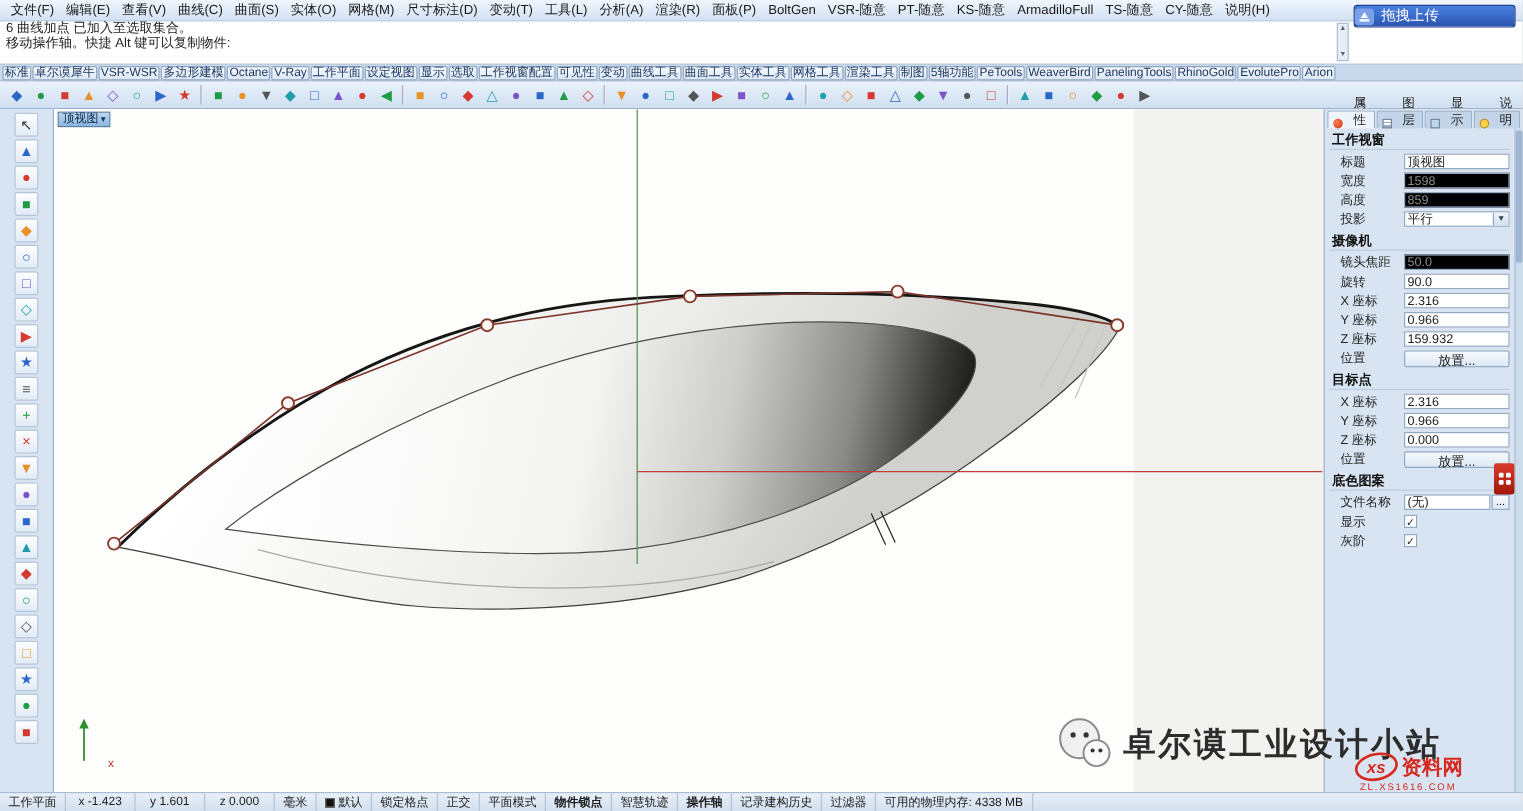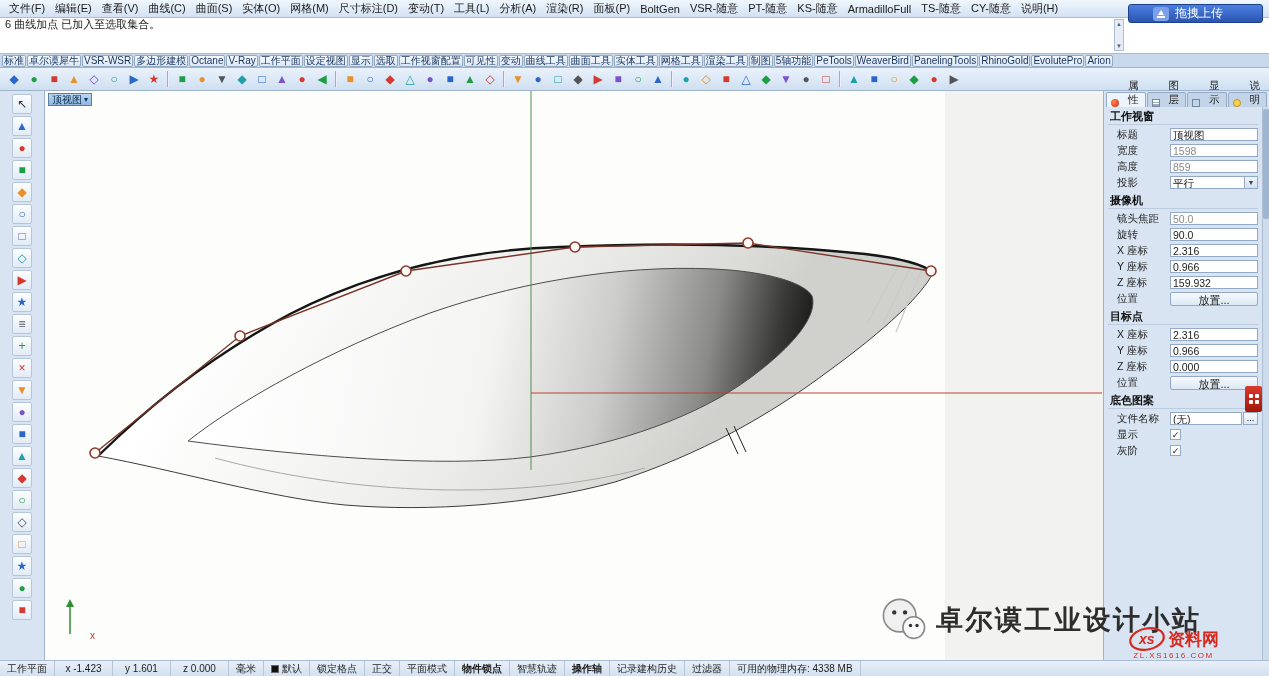--- a/index.html
+++ b/index.html
@@ -67,21 +67,21 @@
   .layers-icon{background:linear-gradient(#fff 25%,#9ab 25%,#9ab 45%,#fff 45%,#fff 70%,#9ab 70%);border:1px solid #789;}
   .display-icon{background:#bcd6ee;border:1px solid #789;}
   .help-icon{background:#ffd24a;border:1px solid #b8941f;border-radius:50%;}
   #panel-body{position:absolute;left:0;top:12px;width:158px;padding:3px 4px 0 4px;}
   .p-sec-title{font-weight:bold;color:#101010;margin:3px 0 2px 0;border-bottom:1px solid #bccbdd;padding-left:2px;}
   .p-row{display:flex;align-items:center;height:15px;margin-bottom:1px;}
   .p-label{width:62px;padding-left:9px;color:#222;font-size:10.5px;white-space:nowrap;overflow:hidden;}
   .p-ctl{flex:1;display:flex;align-items:center;}
   .p-input{flex:1;background:#fff;border:1px solid #93a9c4;height:13px;line-height:12px;
     padding:0 2px;font-size:10.5px;color:#222;overflow:hidden;white-space:nowrap;}
-  .p-input.ro{background:#ffffff;color:#8a8a8a;}
+  .p-input.ro{background:#000000;color:#8a8a8a;}
   .p-select{position:relative;flex:1;background:#fff;border:1px solid #93a9c4;height:13px;
     line-height:12px;font-size:10.5px;padding:0 14px 0 2px;overflow:hidden;}
   .p-select::after{content:"▼";position:absolute;right:0;top:0;width:12px;height:12px;
     background:linear-gradient(#eef4fb,#cfdeee);border-left:1px solid #93a9c4;font-size:7px;
     line-height:12px;text-align:center;color:#345;}
   .p-btn{width:100%;height:14px;font-size:11px;background:linear-gradient(#f7fafd,#dce8f4);
     border:1px solid #93a9c4;border-radius:2px;color:#222;padding:0;}
   .p-dots{width:15px;height:13px;margin-left:1px;font-size:9px;line-height:9px;
     border:1px solid #93a9c4;background:linear-gradient(#f7fafd,#dce8f4);padding:0;}
   .p-cb{width:11px;height:11px;background:#fff;border:1px solid #93a9c4;font-size:9px;
@@ -94,21 +94,21 @@
     background:linear-gradient(#e8eff8,#d3e0ef);border-top:1px solid #a8bcd4;
     display:flex;align-items:stretch;font-size:10px;color:#1c1c1c;overflow:hidden;}
   .sc{display:flex;align-items:center;padding:0 7px;border-right:1px solid #b5c4d6;white-space:nowrap;}
   .sc.strong{font-weight:bold;}
   #status-bar .sc:nth-child(2),#status-bar .sc:nth-child(3),#status-bar .sc:nth-child(4){min-width:58px;justify-content:center;}
   .swatch{width:8px;height:8px;background:#111;border:1px solid #666;margin-right:3px;flex:none;}
 
   
   #upload-btn{position:absolute;left:1128px;top:4px;width:135px;height:19px;z-index:100;
     background:linear-gradient(#4a7fe0,#2b55b0);border:1px solid #1e3f8a;border-radius:3px;
-    color:#fff;font-size:12px;display:flex;align-items:center;gap:6px;padding:0 24px;cursor:pointer;}
+    color:#fff;font-size:12px;display:flex;align-items:center;gap:6px;padding:0 0;cursor:pointer;}
   .up-chip{width:16px;height:14px;background:#7aa0ea;border-radius:3px;display:flex;
     flex-direction:column;align-items:center;justify-content:center;flex:none;}
   .up-arrow{width:0;height:0;border-left:3px solid transparent;border-right:3px solid transparent;border-bottom:5px solid #fff;}
   .up-bar{width:8px;height:2px;background:#fff;margin-top:1px;}
 
   #watermark{position:absolute;left:878px;top:592px;height:56px;display:flex;align-items:center;
     gap:6px;z-index:40;pointer-events:none;}
   .wm-text{font-size:27px;font-weight:bold;letter-spacing:2.5px;color:#2d2d2d;white-space:nowrap;}
 
   #xs-logo{position:absolute;left:1128px;top:626px;z-index:60;display:flex;flex-direction:column;align-items:center;}
@@ -145,20 +145,21 @@
       <span class="menu-item">PT-随意</span>
       <span class="menu-item">KS-随意</span>
       <span class="menu-item">ArmadilloFull</span>
       <span class="menu-item">TS-随意</span>
       <span class="menu-item">CY-随意</span>
       <span class="menu-item">说明(H)</span>
     </div>
 
   <div id="cmd-area">
     <div class="cmd-line">6 曲线加点 已加入至选取集合。</div>
+    <div class="cmd-line">移动操作轴。快捷 Alt 键可以复制物件:</div>
     <div id="cmd-scroll">
       <div class="sa up"></div>
       <div class="sa dn"></div>
     </div>
   </div>
 
   <div id="tab-bar">
       <span class="tab-btn">标准</span>
       <span class="tab-btn">卓尔谟犀牛</span>
       <span class="tab-btn">VSR-WSR</span>

